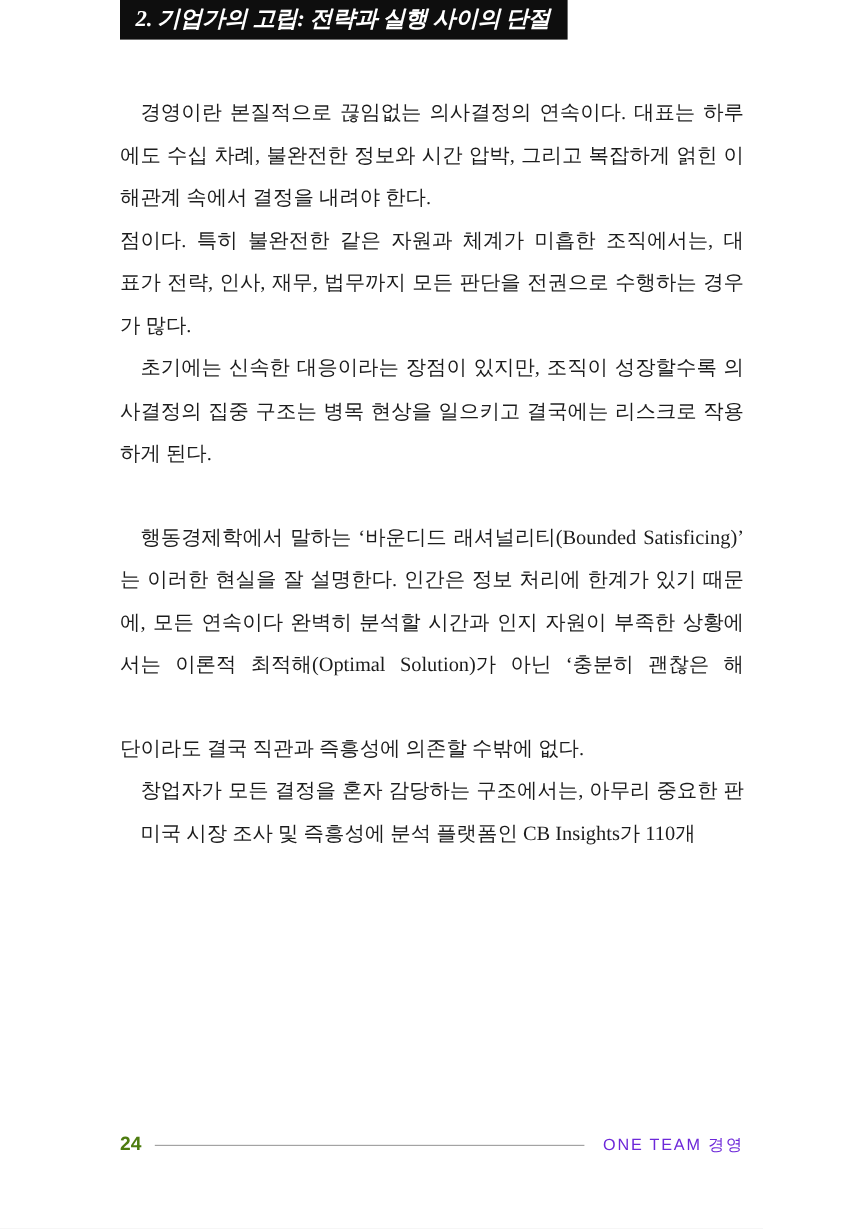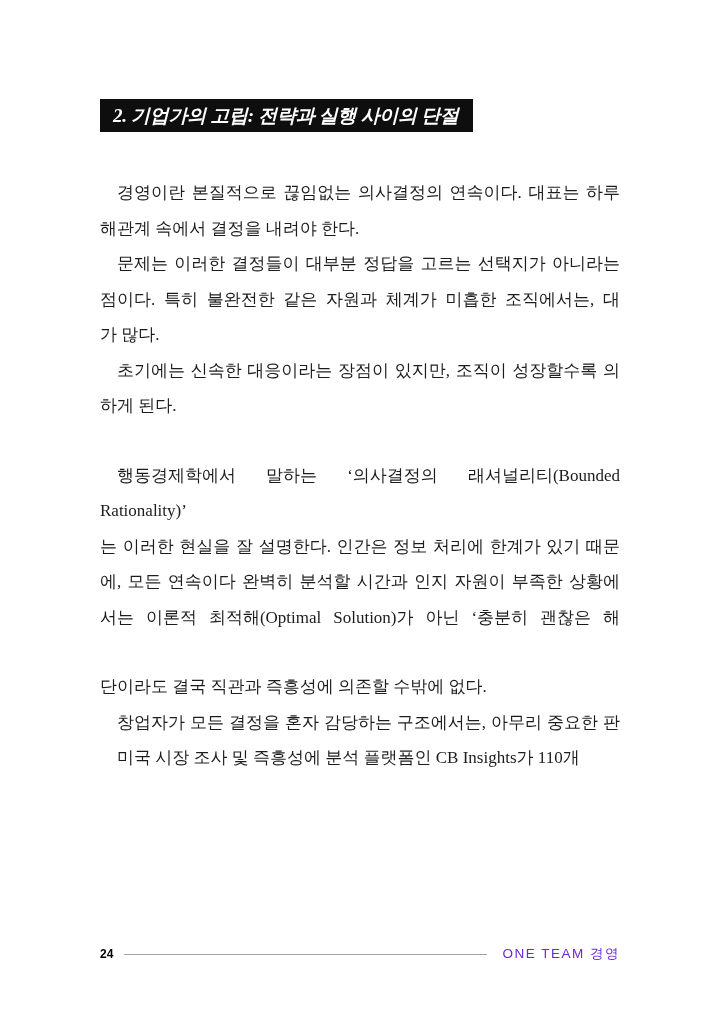--- a/index.html
+++ b/index.html
@@ -13,21 +13,20 @@
     height: 1024px;
     background: #ffffff;
     overflow: hidden;
     margin: 0 auto;
     font-family: "Liberation Serif", "DejaVu Serif", serif;
   }
   .content {
     margin: 0 101px 0 100px;
   }
   .header-row {
-    padding-top: 99px;
     line-height: 0;
   }
   .header-bar {
     display: inline-block;
     background: #0e0e0e;
     color: #ffffff;
     font-family: "Liberation Serif", "DejaVu Serif", serif;
     font-weight: bold;
     font-style: italic;
     font-size: 19px;
@@ -63,22 +62,22 @@
     position: absolute;
     left: 100px;
     right: 101px;
     top: 945px;
     display: flex;
     align-items: center;
   }
   .pagenum {
     font-family: "Liberation Sans", "DejaVu Sans", sans-serif;
     font-weight: bold;
-    font-size: 12px;
-    color: #000000;
+    font-size: 16px;
+    color: #4d7c0f;
     flex: 0 0 auto;
   }
   .rule {
     flex: 1 1 auto;
     height: 1px;
     background: #a3a3a3;
     margin-left: 11px;
     margin-right: 15px;
   }
   .booktitle {
@@ -97,36 +96,38 @@
 
     <div class="header-row">
       <h1 class="header-bar">2. 기업가의 고립: 전략과 실행 사이의 단절</h1>
     </div>
 
     <div class="body-text">
 
       <div class="section">
         <div class="para">
           <div class="line indent">경영이란 본질적으로 끊임없는 의사결정의 연속이다. 대표는 하루</div>
+          <div class="line">에도 수십 차례, 불완전한 정보와 시간 압박, 그리고 복잡하게 얽힌 이</div>
           <div class="line last">해관계 속에서 결정을 내려야 한다.</div>
         </div>
         <div class="para">
-          <div class="line indent">문제는 이러한 결정들이 대부분 정답을 고르는 선택지가 아니라는</div>
           <div class="line">점이다. 특히 불완전한 같은 자원과 체계가 미흡한 조직에서는, 대</div>
+          <div class="line">표가 전략, 인사, 재무, 법무까지 모든 판단을 전권으로 수행하는 경우</div>
           <div class="line last">가 많다.</div>
         </div>
         <div class="para">
           <div class="line indent">초기에는 신속한 대응이라는 장점이 있지만, 조직이 성장할수록 의</div>
+          <div class="line">사결정의 집중 구조는 병목 현상을 일으키고 결국에는 리스크로 작용</div>
           <div class="line last">하게 된다.</div>
         </div>
       </div>
 
       <div class="section">
         <div class="para">
-          <div class="line indent">행동경제학에서 말하는 ‘의사결정의 래셔널리티(Bounded Rationality)’</div>
+          <div class="line indent">행동경제학에서 말하는 ‘바운디드 래셔널리티(Bounded Satisficing)’</div>
           <div class="line">는 이러한 현실을 잘 설명한다. 인간은 정보 처리에 한계가 있기 때문</div>
           <div class="line">에, 모든 연속이다 완벽히 분석할 시간과 인지 자원이 부족한 상황에</div>
           <div class="line">서는 이론적 최적해(Optimal Solution)가 아닌 ‘충분히 괜찮은 해</div>
         </div>
       </div>
 
       <div class="section">
         <div class="para">
           <div class="line last">단이라도 결국 직관과 즉흥성에 의존할 수밖에 없다.</div>
           <div class="line indent">창업자가 모든 결정을 혼자 감당하는 구조에서는, 아무리 중요한 판</div>

